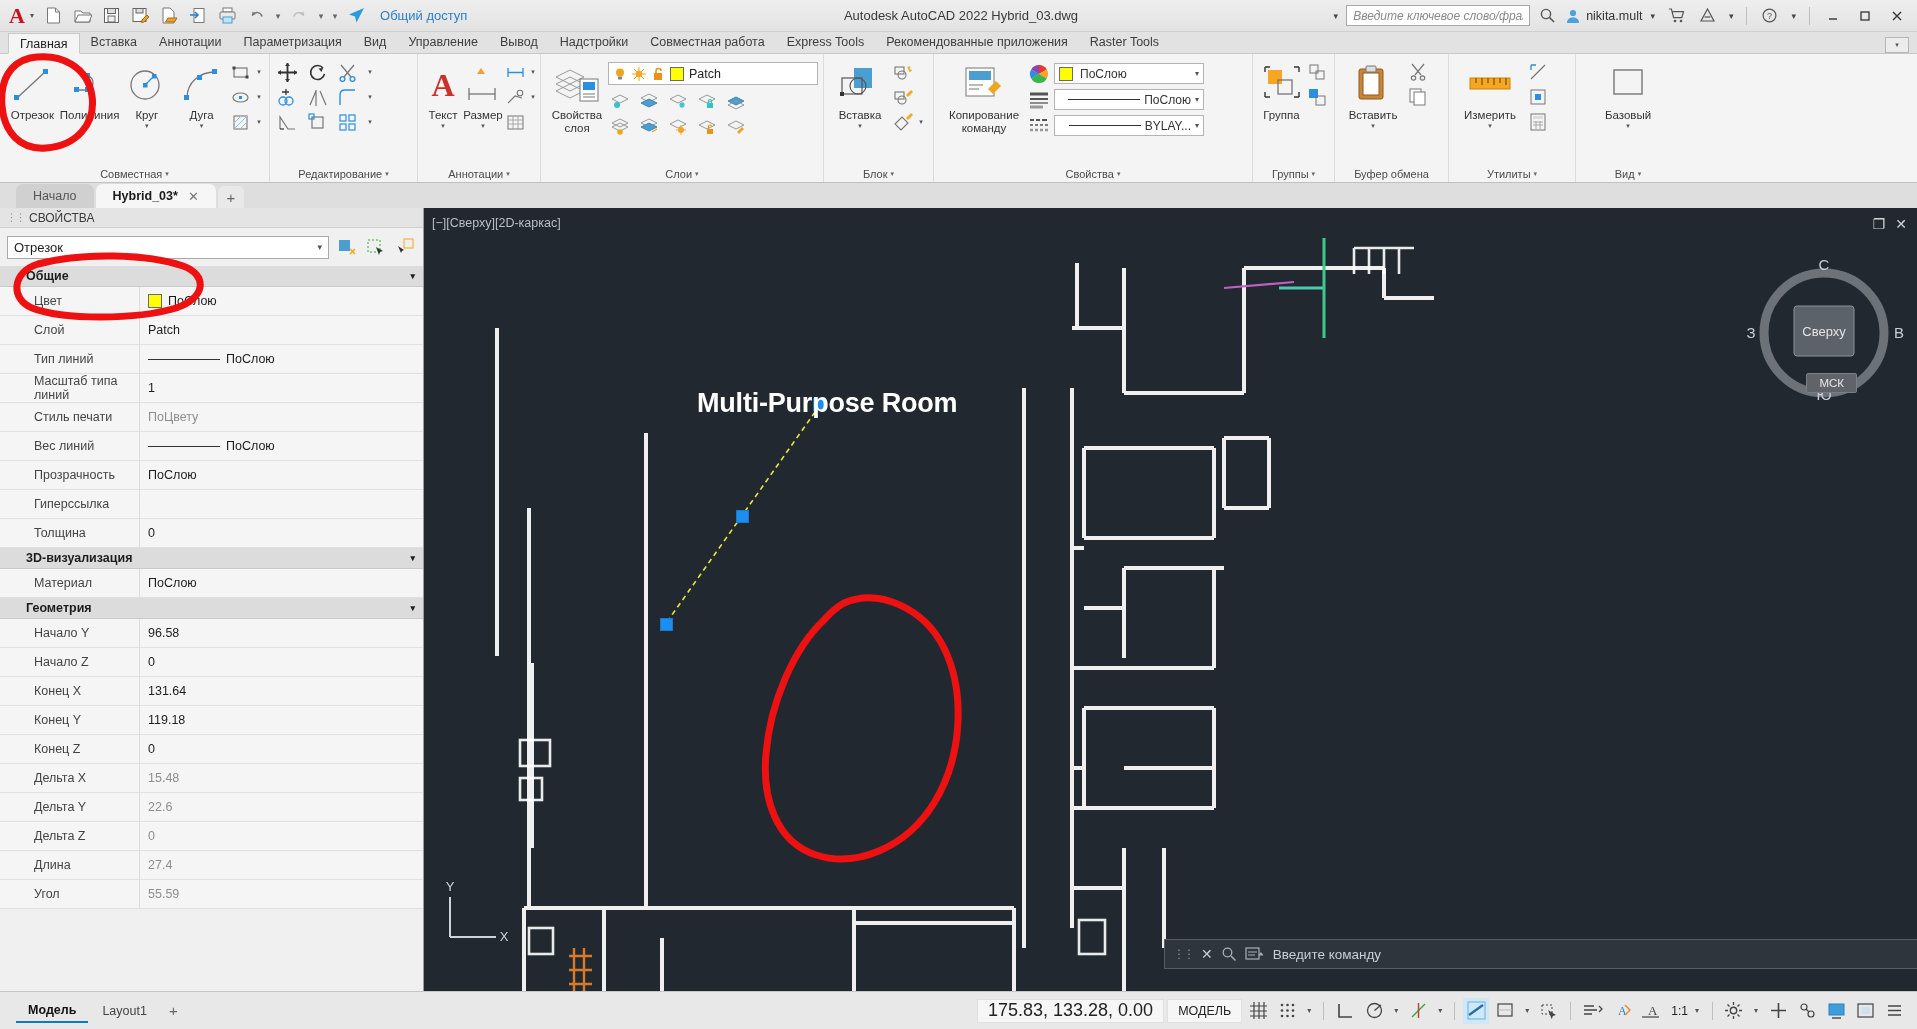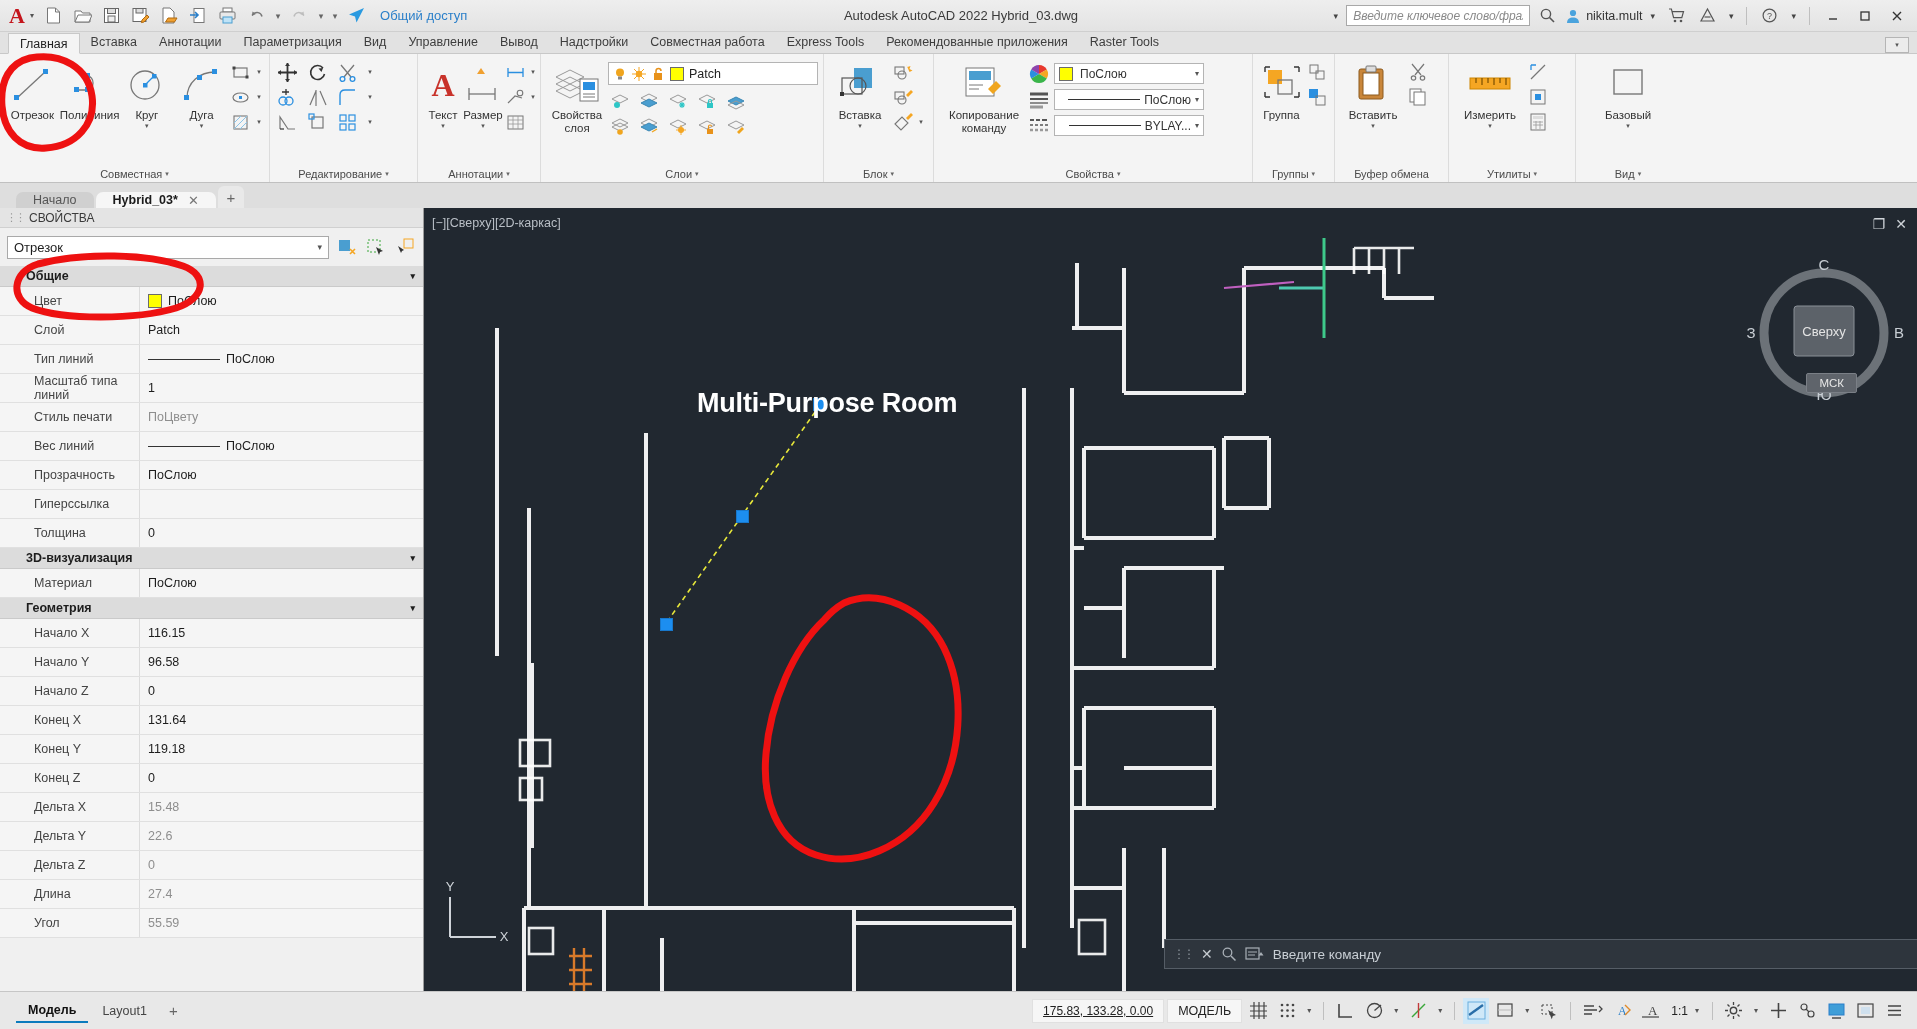--- a/index.html
+++ b/index.html
@@ -111,21 +111,21 @@
   }
   .prop-row { display: flex; align-items: center; gap: 5px; margin-bottom: 2px; }
   .swatch-yellow { width: 14px; height: 14px; background: #ffff00; border: 1px solid #6b6b6b; }
 
   
   .doctabs {
     position: absolute; top: 183px; left: 0; width: 1917px; height: 25px;
     background: #dedede; display: flex; align-items: flex-end; padding-left: 16px;
   }
   .dtab {
-    height: 16px; padding: 4px 17px; font-size: 12.5px; color: #555;
+    height: 16px; padding: 12px 17px; font-size: 12.5px; color: #555;
     display: flex; align-items: center; gap: 10px;
     background: #d0d0d0; border-radius: 7px 7px 0 0; margin-right: 2px;
   }
   .dtab.active { background: #f6f6f6; color: #1a1a1a; font-weight: bold; }
   .dtab .x { font-size: 13px; color: #777; font-weight: normal; }
   .dtab-plus {
     width: 26px; height: 22px; display: flex; align-items: center; justify-content: center;
     font-size: 15px; color: #666; background: #e9e9e9; border-radius: 6px 6px 0 0;
   }
 
@@ -213,22 +213,22 @@
     display: flex; align-items: center;
   }
   .model-tabs { display: flex; align-items: center; gap: 2px; padding-left: 16px; }
   .mtab { font-size: 12.5px; color: #444; padding: 4px 12px; }
   .mtab.active { font-weight: bold; color: #111; border-bottom: 2px solid #0a7bbd; }
   .mtab-plus { font-size: 15px; color: #666; padding: 0 8px; }
   .status-right {
     margin-left: auto; display: flex; align-items: center; gap: 3px; padding-right: 10px;
   }
   .coord {
-    font-size: 12px; color: #222; padding: 0 10px; background: #f6f6f6;
-    height: 24px; display: flex; align-items: center; border: 1px solid #e0e0e0; text-decoration: underline;
+    font-size: 18px; color: #222; padding: 0 10px; background: #f6f6f6;
+    height: 24px; display: flex; align-items: center; border: 1px solid #e0e0e0;
   }
   .sb-model {
     font-size: 12.5px; color: #222; padding: 0 10px; background: #f6f6f6;
     height: 24px; display: flex; align-items: center; border: 1px solid #e0e0e0;
   }
   .sbtn { width: 26px; height: 26px; display: flex; align-items: center; justify-content: center; }
   .sb-scale { font-size: 12px; color: #222; display: flex; align-items: center; gap: 7px; padding: 0 5px; }
 
   
   .annot { position: absolute; pointer-events: none; }
@@ -1081,24 +1081,20 @@
       <div class="prow">
         <div class="pname">Материал</div>
         <div class="pval">ПоСлою</div>
       </div>
 
       <div class="sec-head">
         <span>Геометрия</span>
         <span style="font-size:9px">▾</span>
       </div>
       <div class="prow">
-        <div class="pname">Начало X</div>
-        <div class="pval">116.15</div>
-      </div>
-      <div class="prow">
         <div class="pname">Начало Y</div>
         <div class="pval">96.58</div>
       </div>
       <div class="prow">
         <div class="pname">Начало Z</div>
         <div class="pval">0</div>
       </div>
       <div class="prow">
         <div class="pname">Конец X</div>
         <div class="pval">131.64</div>

